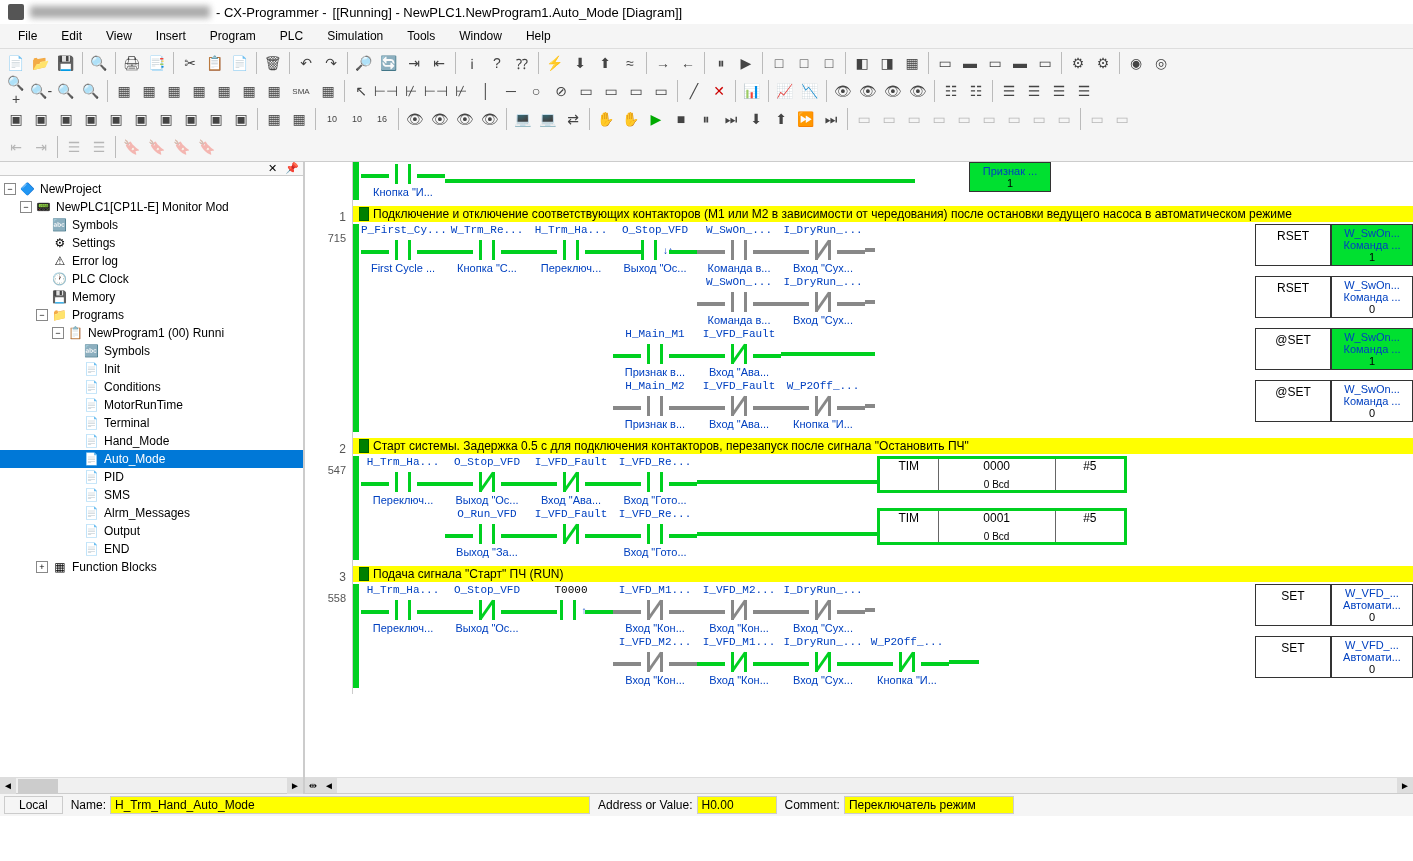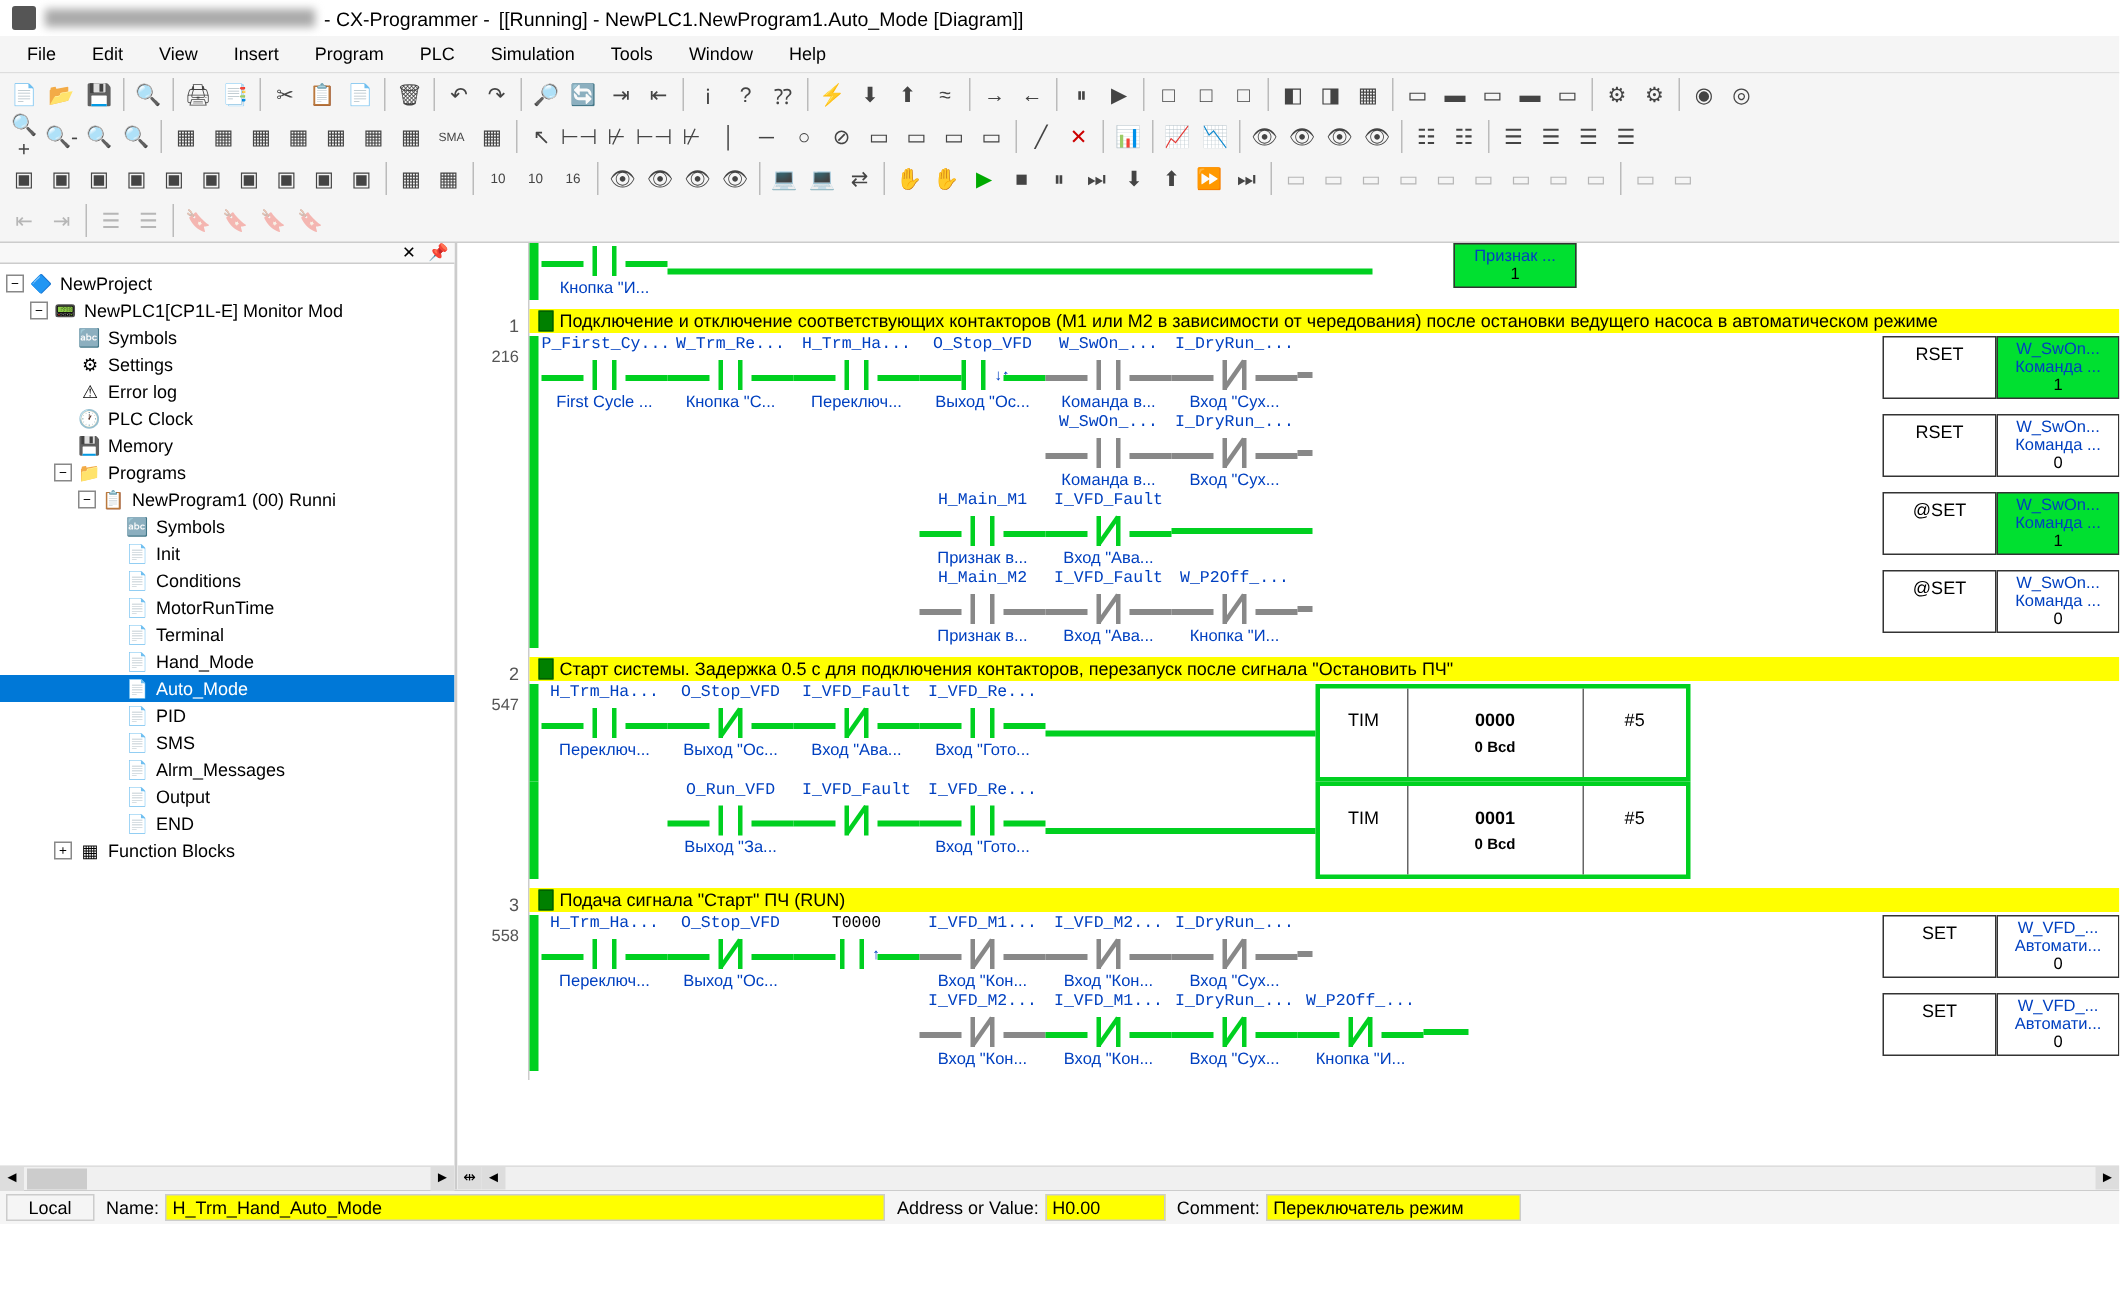--- a/index.html
+++ b/index.html
@@ -52,24 +52,24 @@
 .hwire { height: 4px; background: #00d020; align-self: center; flex-shrink: 0; }
 .hwire.off { background: #888; }
 .coil-area { display: flex; margin-left: auto; padding-left: 44px; }
 .coil-fn { border: 1px solid #333; width: 76px; text-align: center; padding: 4px 2px; font-size: 12px; background: #fff; }
 .coil-val { border: 1px solid #333; width: 82px; text-align: center; padding: 2px; font-size: 11px; background: #fff; }
 .coil-val.active { background: #00e030; }
 .coil-val .v1 { color: #0040c0; }
 .coil-val .v2 { color: #0040c0; }
 .coil-val .v3 { color: #000; font-weight: normal; }
 .tim-box { border: 3px solid #00d020; display: flex; width: 250px; }
-.tim-box > div { border-right: 1px solid #666; padding: 14px; font-size: 12px; text-align: center; }
+.tim-box > div { border-right: 1px solid #666; padding: 0; font-size: 12px; text-align: center; }
 .tim-box > div:last-child { border-right: none; }
 .tim-fn { width: 60px; }
-.tim-num { width: 120px; font-weight: bold; }
+.tim-num { width: 120px; }
 .tim-par { width: 70px; }
 .statusbar { display: flex; background: #f5f5f5; border-top: 1px solid #ccc; padding: 2px 4px; font-size: 12px; align-items: center; gap: 4px; }
 .statusbar .fld { display: flex; align-items: center; }
 .statusbar .lbl { padding: 0 4px; }
 .statusbar .val { background: #ffff00; padding: 1px 4px; border: 1px solid #ccc; }
 .close-x { float: right; font-size: 11px; cursor: pointer; padding: 0 4px; }
 .pin-x { float: right; font-size: 11px; cursor: pointer; padding: 0 4px; }
 .arrow-sym { display: inline-block; font-size: 10px; color: #0040c0; margin-left: 2px; }
 </style>
 </head>
@@ -429,21 +429,21 @@
                 <div class="v3">1</div>
               </div>
             </div>
           </div>
         </div>
       </div>
 
       <div class="rung">
         <div class="rung-gutter">
           <div>1</div>
-          <div style="margin-top:8px;font-size:11px;">216</div>
+          <div style="margin-top:8px;font-size:11px;">715</div>
         </div>
         <div class="rung-body">
           <div class="rung-comment">
             <span class="gbox"></span>
             <span>Подключение и отключение соответствующих контакторов (M1 или M2 в зависимости от чередования) после остановки ведущего насоса в автоматическом режиме</span>
           </div>
 
           <div class="lad-row">
             <div class="lrail"></div>
             <div class="contact">

